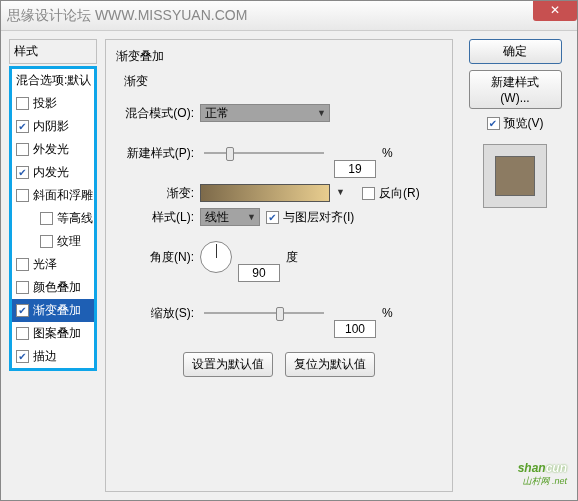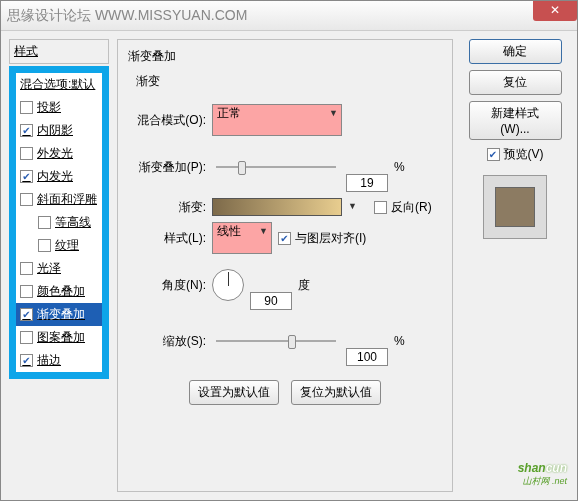--- a/index.html
+++ b/index.html
@@ -3,35 +3,35 @@
 <meta charset="utf-8">
 <style>
 * { box-sizing: border-box; margin: 0; padding: 0; font-family: "Microsoft YaHei", SimSun, sans-serif; font-size: 12px; }
 body { background: #f0f0f0; width: 578px; height: 501px; position: relative; }
 .window { width: 578px; height: 501px; background: #f0f0f0; border: 1px solid #888; position: relative; }
 .titlebar { height: 30px; background: linear-gradient(#fdfdfd, #e8e8e8); border-bottom: 1px solid #ccc; display: flex; align-items: center; padding: 0 6px; position: relative; }
 .titlebar .title { flex: 1; color: #333; }
 .titlebar .source { color: #888; font-size: 14px; }
 .closebtn { position: absolute; right: 0; top: 0; width: 44px; height: 20px; background: #c75050; color: #fff; text-align: center; line-height: 18px; font-family: Arial; border-bottom-left-radius: 3px; border-bottom-right-radius: 3px; }
 .content { display: flex; padding: 8px; gap: 8px; height: calc(100% - 30px); }
-.leftcol { width: 100px; text-decoration: underline; }
+.leftcol { width: 88px; }
 .midcol { flex: 1; border: 1px solid #c0c0c0; padding: 6px 10px; background: #f0f0f0; min-height: 400px; }
 .rightcol { width: 108px; display: flex; flex-direction: column; gap: 6px; align-items: center; }
 .styles-header { border: 1px solid #c0c0c0; padding: 3px 4px; background: #f0f0f0; margin-bottom: 2px; white-space: nowrap; overflow: hidden; }
-.styles-list { border: 7px solid #0ea5e9; background: #fff; }
+.styles-list { border: 3px solid #0ea5e9; background: #fff; }
 .style-item { display: flex; align-items: center; padding: 3px 4px; gap: 4px; white-space: nowrap; }
-.style-item.indent { padding-left: 22px; }
+.style-item.indent { padding-left: 28px; }
 .style-item.selected { background: #1e5fb4; color: #fff; }
 .cb { width: 13px; height: 13px; border: 1px solid #888; background: #fff; display: inline-flex; align-items: center; justify-content: center; font-size: 10px; color: #2a5db0; flex-shrink: 0; }
 .cb.checked::before { content: "✔"; }
 .group-title { padding: 2px 0 6px 0; font-size: 12px; }
 .sub-title { padding: 2px 0 8px 8px; }
 .row { display: flex; align-items: center; margin: 6px 0; gap: 6px; }
 .row label { width: 78px; text-align: right; }
-.select { border: 1px solid #888; background: #fca5a5; padding: 1px 18px 1px 4px; min-width: 100px; position: relative; display: inline-block; height: 32px; line-height: 15px; }
+.select { border: 1px solid #888; background: #a3a3a3; padding: 1px 18px 1px 4px; min-width: 100px; position: relative; display: inline-block; height: 18px; line-height: 15px; }
 .select::after { content: "▼"; position: absolute; right: 3px; top: 1px; font-size: 9px; color: #333; }
 .slider-track { width: 120px; height: 2px; background: #aaa; position: relative; margin: 0 4px; }
 .slider-thumb { position: absolute; top: -5px; width: 8px; height: 14px; background: #e8e8e8; border: 1px solid #888; border-radius: 2px; }
 .numbox { width: 42px; height: 18px; border: 1px solid #888; background: #fff; text-align: center; line-height: 16px; margin-top: 32px; }
 .gradient-bar { width: 130px; height: 18px; border: 1px solid #555; background: linear-gradient(to right, #7d6a4a, #e8cd8f); position: relative; }
 .gradient-bar::after { content: "▼"; position: absolute; right: -16px; top: 2px; font-size: 9px; color: #333; }
 .angle-dial { width: 32px; height: 32px; border: 1px solid #888; border-radius: 50%; background: #fff; position: relative; }
 .angle-dial::after { content: ""; position: absolute; left: 50%; top: 2px; width: 1px; height: 14px; background: #333; }
 .btn { border: 1px solid #888; background: linear-gradient(#fefefe,#e5e5e5); padding: 3px 8px; border-radius: 3px; min-width: 90px; text-align: center; cursor: pointer; }
 .btn-wide { width: 93px; }
@@ -114,21 +114,21 @@
     <div class="midcol">
       <div class="group-title">渐变叠加</div>
       <div class="sub-title">渐变</div>
 
       <div class="row">
         <label>混合模式(O):</label>
         <div class="select" style="min-width:130px"><span>正常</span></div>
       </div>
 
       <div class="row">
-        <label>渐变叠加(P):</label>
+        <label>新建样式(P):</label>
         <div class="slider-track">
             <div class="slider-thumb" style="left:18%"></div>
           </div>
         <div class="numbox">19</div>
         <span>%</span>
       </div>
 
       <div class="row">
         <label>渐变:</label>
         <div class="gradient-bar"></div>
@@ -165,21 +165,20 @@
       </div>
 
       <div class="row row-center">
         <div class="btn">设置为默认值</div>
         <div class="btn">复位为默认值</div>
       </div>
     </div>
 
     <div class="rightcol">
       <div class="btn btn-wide" style="border-color:#3a6ea5">确定</div>
-      <div class="btn btn-wide">复位</div>
       <div class="btn btn-wide">新建样式(W)...</div>
       <div class="inline-cb" style="margin-top:0">
         <span class="cb checked"></span>
         <span>预览(V)</span>
       </div>
       <div class="preview-box">
         <div class="preview-swatch"></div>
       </div>
     </div>
 

